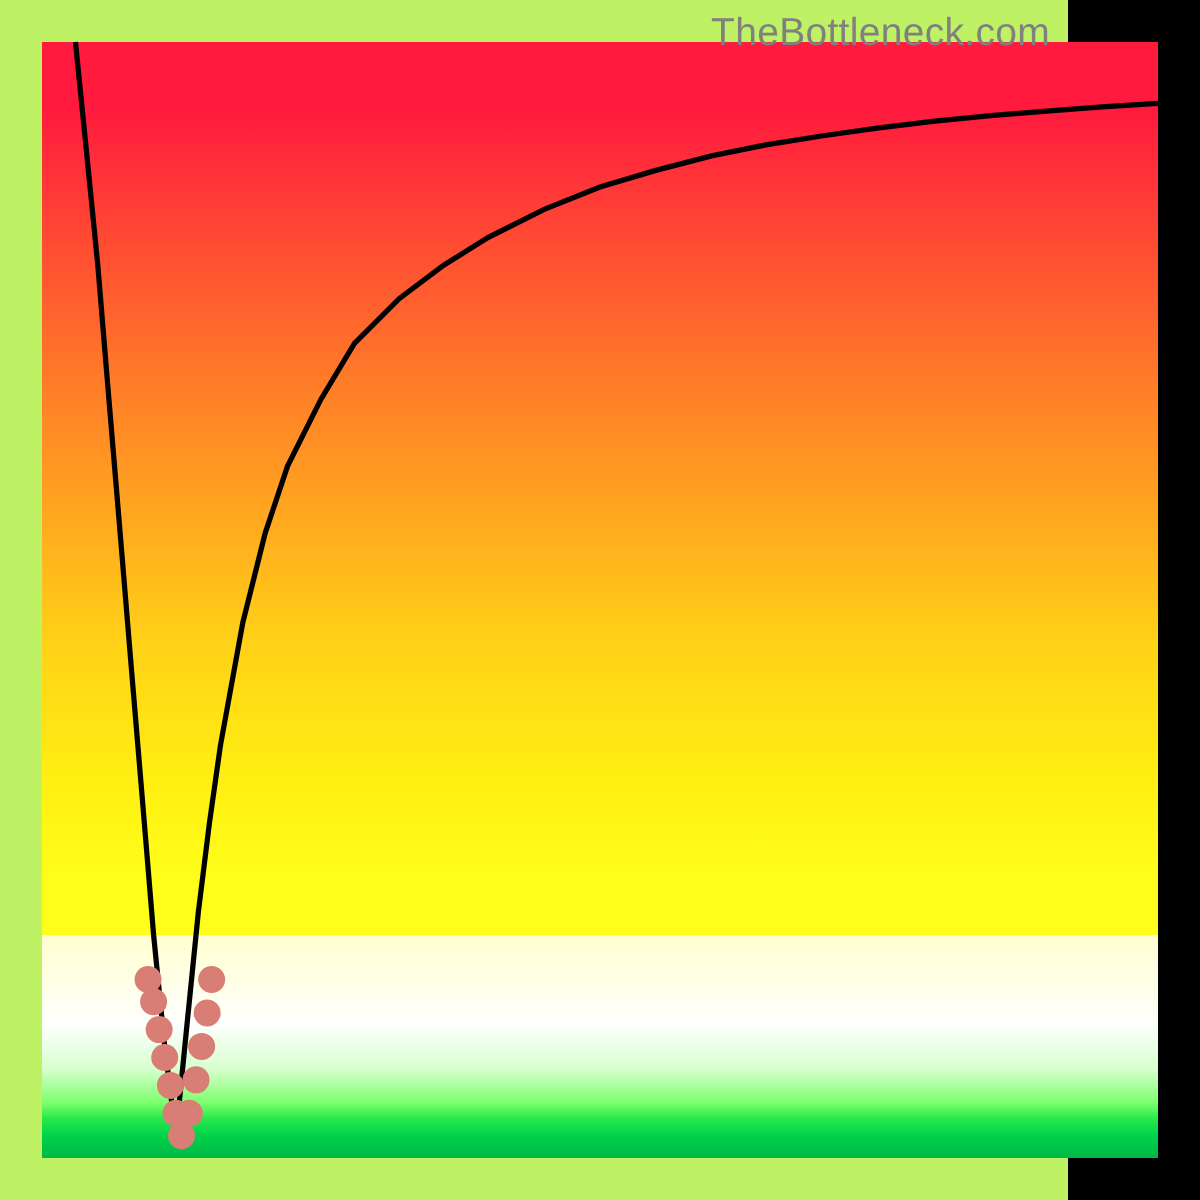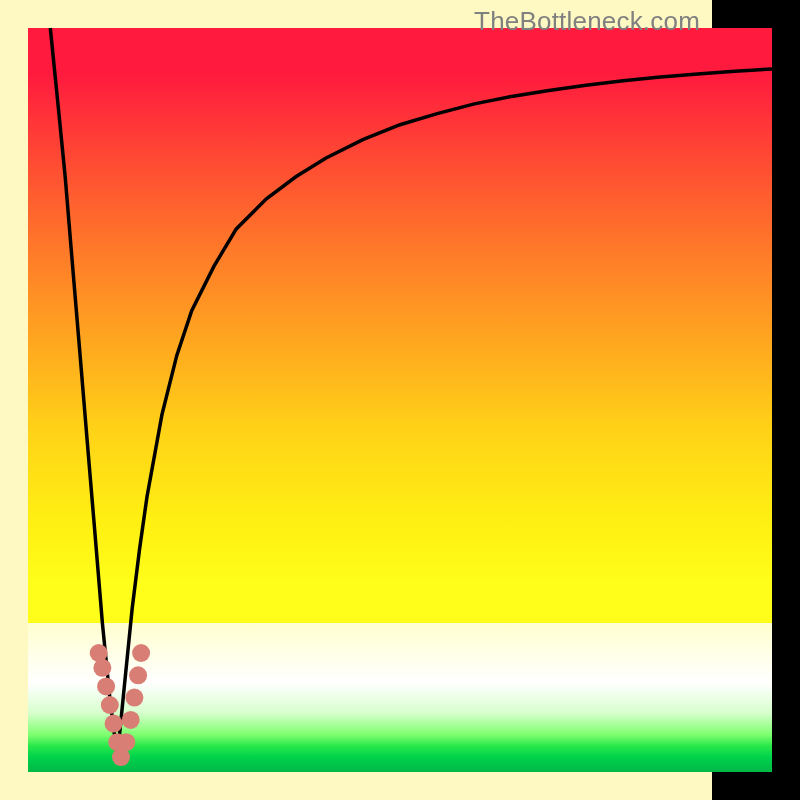--- a/index.html
+++ b/index.html
@@ -8,21 +8,21 @@
     width: 800px;
     height: 800px;
     overflow: hidden;
     background: #000;
     font-family: Arial, Helvetica, sans-serif;
   }
   .frame {
     position: relative;
     width: 712px;
     height: 800px;
-    background: #fef9c3;
+    background: #bef264;
   }
   .watermark {
     position: absolute;
     top: 6px;
     right: 12px;
     color: #808080;
     font-size: 26px;
     font-weight: 400;
     letter-spacing: 0.2px;
     z-index: 10;

